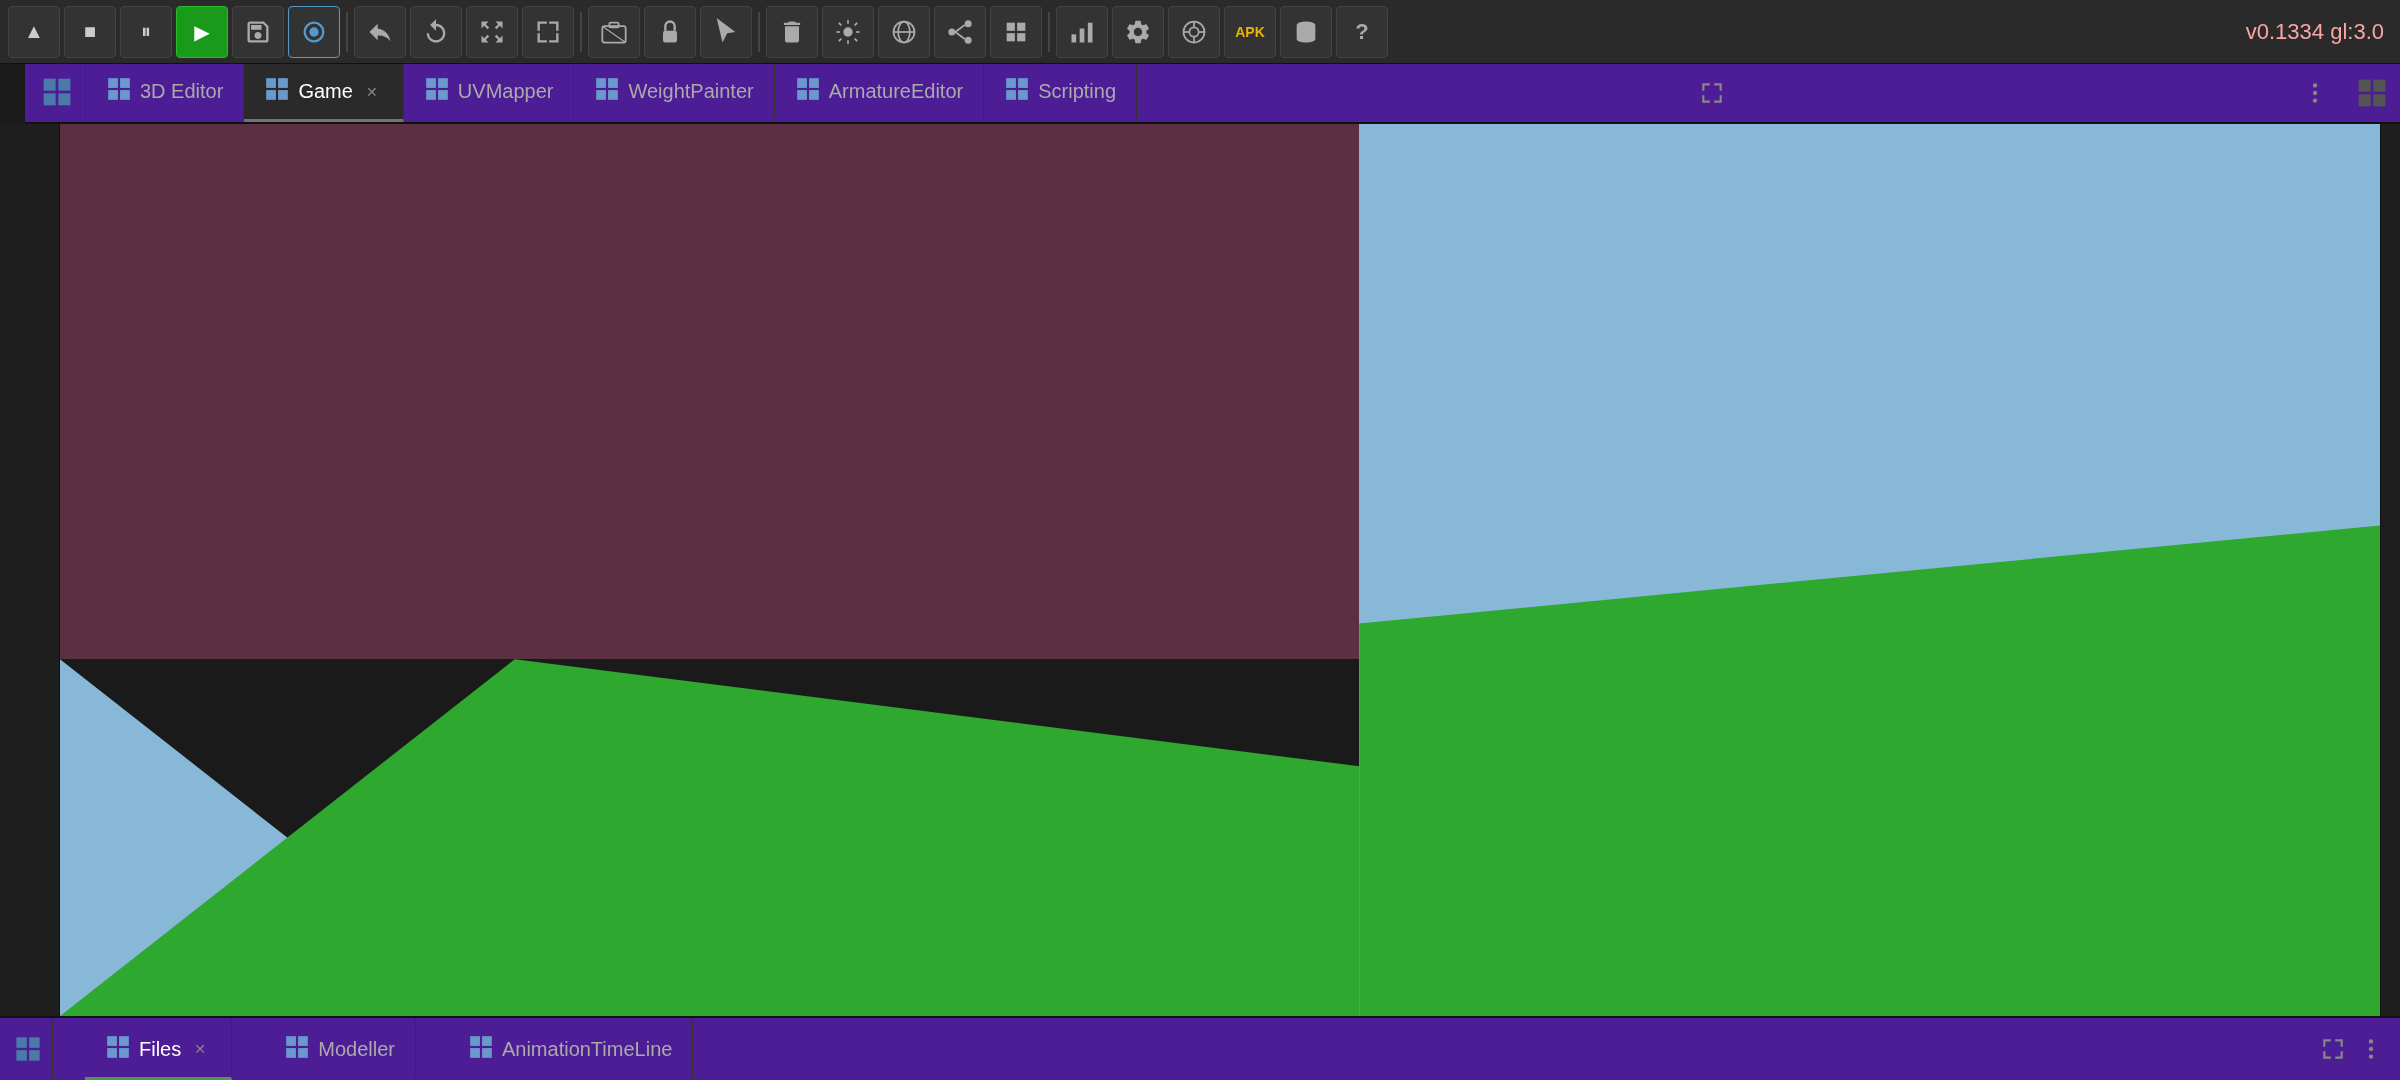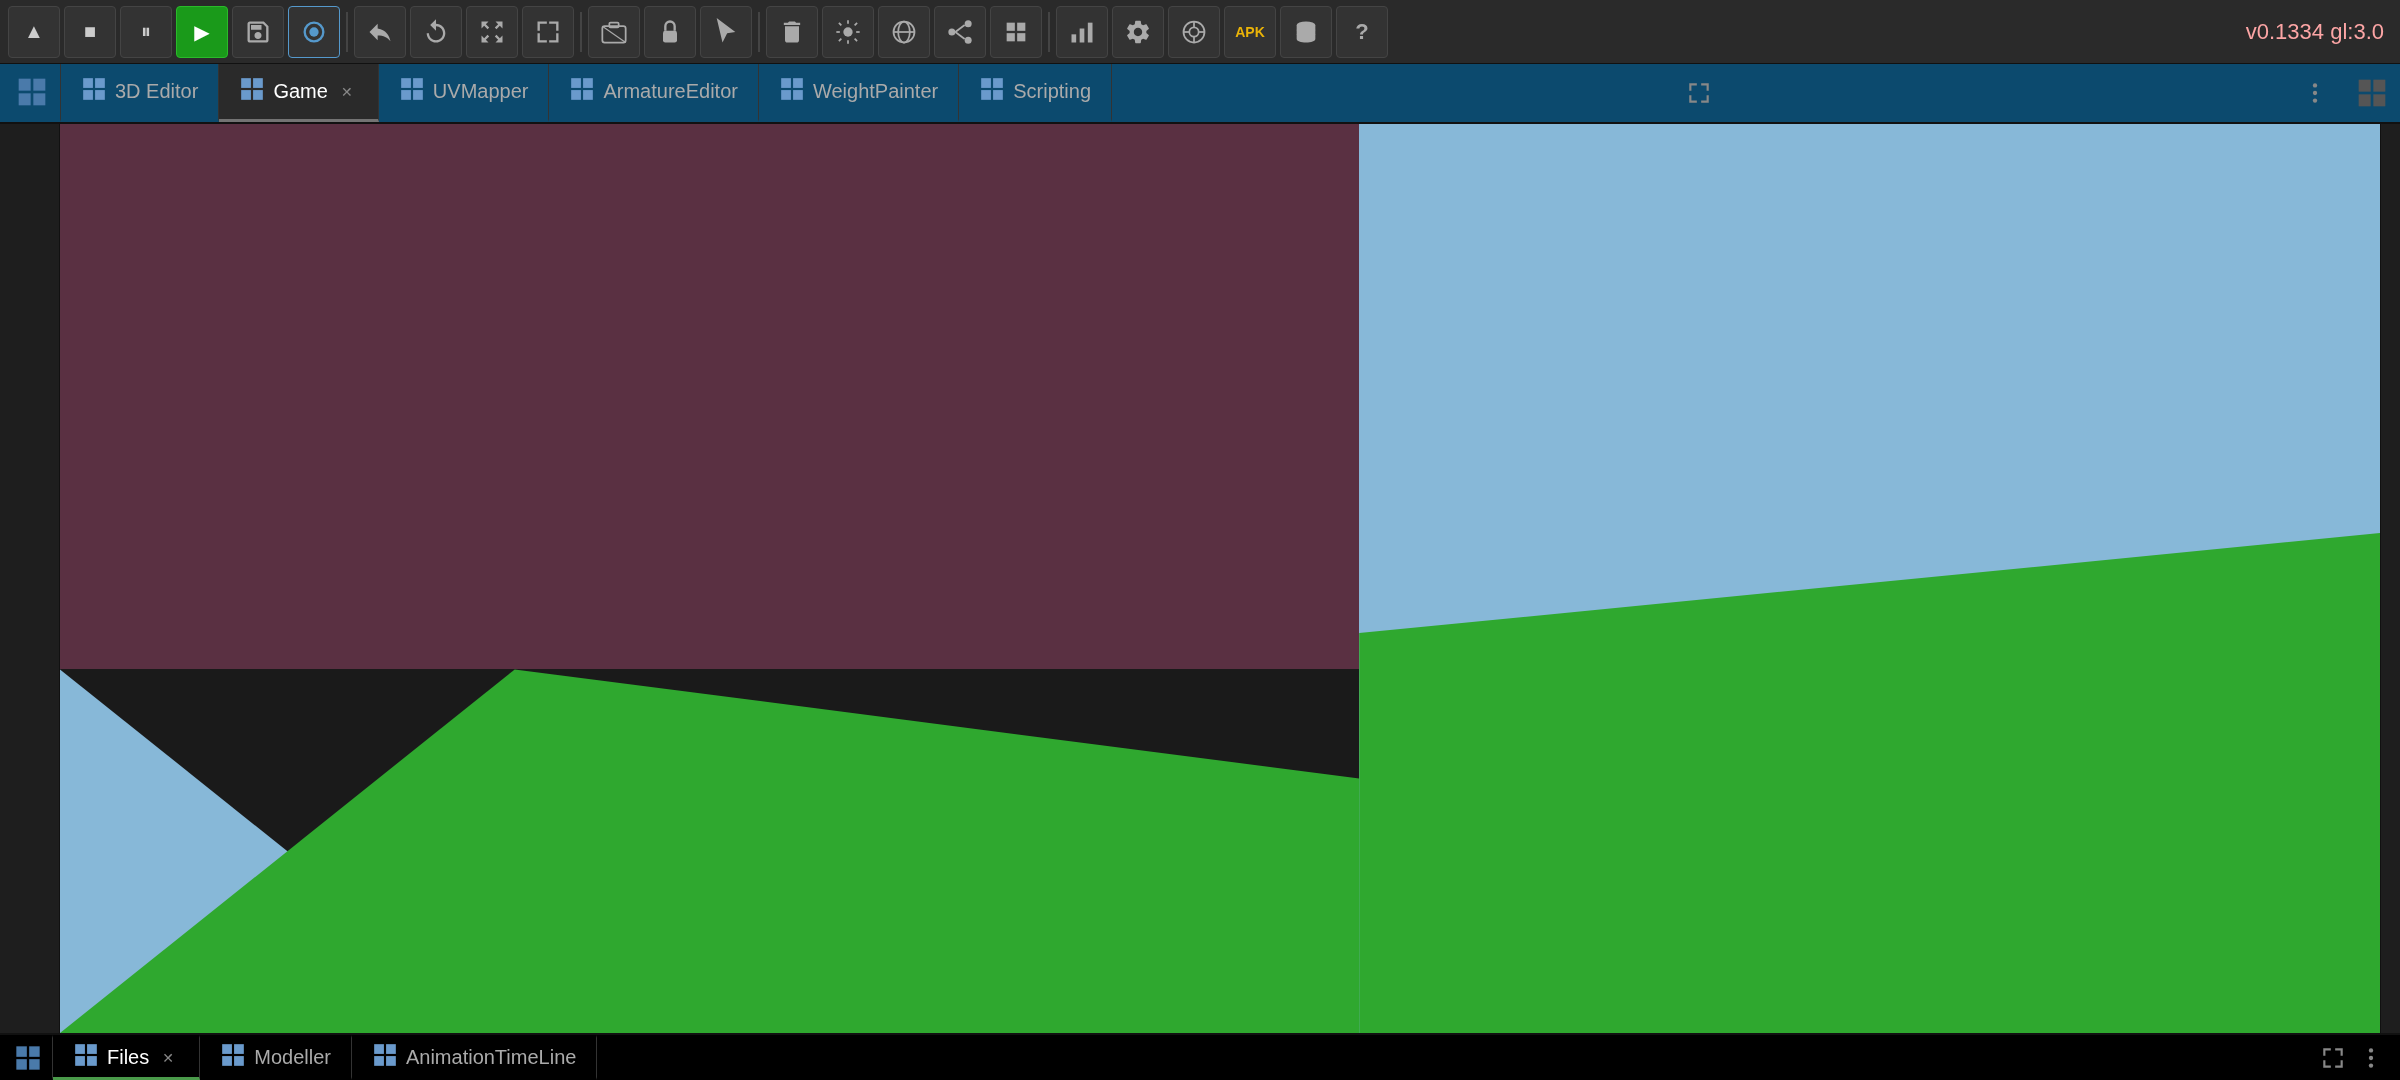--- a/index.html
+++ b/index.html
@@ -51,26 +51,27 @@
       margin-left: auto;
       color: #fca5a5;
       font-size: 22px;
       white-space: nowrap;
       padding-right: 8px;
     }
 
     
     .tabs-row {
       height: 60px;
-      background: #0c4a6e;
+      background: #4c1d95;
       display: flex;
       align-items: stretch;
       border-bottom: 2px solid #111;
       flex-shrink: 0;
       padding-left: 4px;
+      margin-left: 25px;
     }
     .tab {
       display: flex;
       align-items: center;
       gap: 8px;
       padding: 0 20px;
       cursor: pointer;
       color: #aaa;
       font-size: 20px;
       border-right: 1px solid #333;
@@ -199,27 +200,28 @@
     
     .right-sidebar {
       width: 20px;
       background: #1e1e1e;
       border-left: 1px solid #111;
       flex-shrink: 0;
     }
 
     
     .bottom-panel {
-      height: 47px;
-      background: #000000;
+      height: 64px;
+      background: #4c1d95;
       display: flex;
       align-items: stretch;
       border-top: 2px solid #111;
       flex-shrink: 0;
       padding-left: 4px;
+      gap: 32px;
     }
     .bottom-tab {
       display: flex;
       align-items: center;
       gap: 8px;
       padding: 0 20px;
       cursor: pointer;
       color: #aaa;
       font-size: 20px;
       border-right: 1px solid #333;
@@ -434,33 +436,33 @@
 
   <div class="tab">
     <span>
       <svg width="26" height="26" viewBox="0 0 24 24">
           <rect x="2" y="2" width="9" height="9" fill="#6a9acc"></rect>
           <rect x="13" y="2" width="9" height="9" fill="#6a9acc"></rect>
           <rect x="2" y="13" width="9" height="9" fill="#6a9acc"></rect>
           <rect x="13" y="13" width="9" height="9" fill="#6a9acc"></rect>
         </svg>
     </span>
+    <span>WeightPainter</span>
+  </div>
+
+  <div class="tab">
+    <span>
+      <svg width="26" height="26" viewBox="0 0 24 24">
+          <rect x="2" y="2" width="9" height="9" fill="#6a9acc"></rect>
+          <rect x="13" y="2" width="9" height="9" fill="#6a9acc"></rect>
+          <rect x="2" y="13" width="9" height="9" fill="#6a9acc"></rect>
+          <rect x="13" y="13" width="9" height="9" fill="#6a9acc"></rect>
+        </svg>
+    </span>
     <span>ArmatureEditor</span>
-  </div>
-
-  <div class="tab">
-    <span>
-      <svg width="26" height="26" viewBox="0 0 24 24">
-          <rect x="2" y="2" width="9" height="9" fill="#6a9acc"></rect>
-          <rect x="13" y="2" width="9" height="9" fill="#6a9acc"></rect>
-          <rect x="2" y="13" width="9" height="9" fill="#6a9acc"></rect>
-          <rect x="13" y="13" width="9" height="9" fill="#6a9acc"></rect>
-        </svg>
-    </span>
-    <span>WeightPainter</span>
   </div>
 
 
   <div class="tab">
     <span>
       <svg width="26" height="26" viewBox="0 0 24 24">
           <rect x="2" y="2" width="9" height="9" fill="#6a9acc"></rect>
           <rect x="13" y="2" width="9" height="9" fill="#6a9acc"></rect>
           <rect x="2" y="13" width="9" height="9" fill="#6a9acc"></rect>
           <rect x="13" y="13" width="9" height="9" fill="#6a9acc"></rect>

